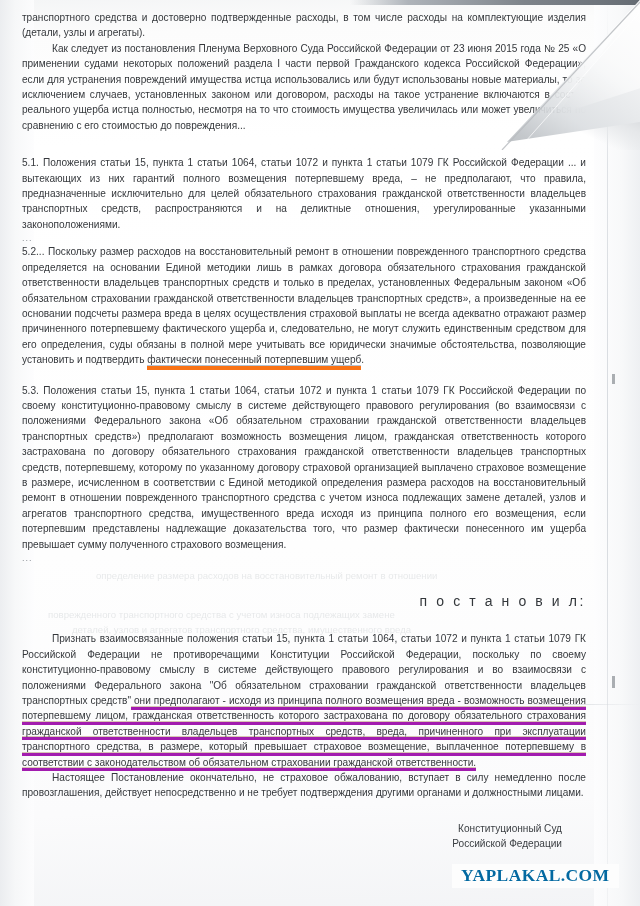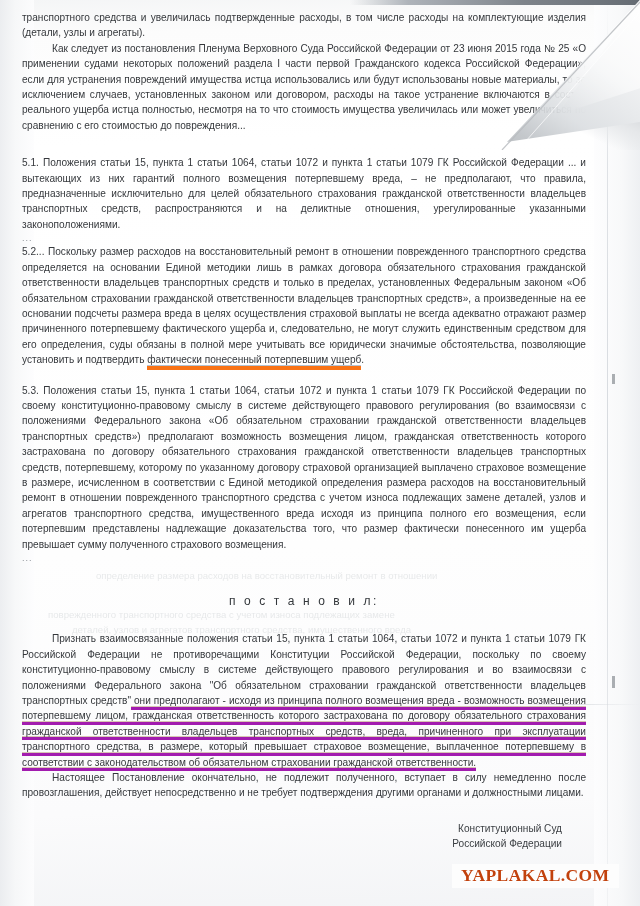--- a/index.html
+++ b/index.html
@@ -123,23 +123,23 @@
     box-shadow: inset 0 -2px 0 -1px rgba(120,150,180,.55);
     padding-bottom: .5px;
   }
   .u-cool {
     text-decoration: none;
     border-bottom: 3px solid #a21caf;
     box-shadow: inset 0 -2px 0 -1px rgba(170,130,90,.45);
     padding-bottom: .5px;
   }
   #verdict-heading {
-    text-align: center;
+    text-align: right;
     letter-spacing: 2.6px;
-    font-size: 12px;
+    font-size: 14px;
     color: #33373b;
   }
   #signature {
     margin-top: 20px;
     text-align: right;
     line-height: 15.4px;
     color: #3a3e42;
     padding-right: 24px;
   }
   .sig-line { display: block; }
@@ -150,21 +150,21 @@
     background: #8f9499;
     opacity: .75;
   }
   
   #watermark {
     position: absolute;
     left: 452px;
     top: 864px;
     padding: 3px 9px 4px 9px;
     background: #fdfdfd;
-    color: #c2410c;
+    color: #0369a1;
     font-family: "Liberation Serif", "DejaVu Serif", serif;
     font-weight: bold;
     font-size: 17.5px;
     letter-spacing: .4px;
     line-height: 17px;
     text-shadow: 0 1px 0 rgba(255,255,255,.9);
     white-space: nowrap;
   }
   
   .ghost {
@@ -194,21 +194,21 @@
   </div>
   <div class="ghost" style="left:48px; top:607px;">
     <span>поврежденного транспортного средства с учетом износа подлежащих замене</span>
   </div>
   <div class="ghost" style="left:72px; top:622px;">
     <span>деталей, узлов и агрегатов транспортного средства, имущественного вреда</span>
   </div>
 
   <div id="content">
 
-    <p class="para"><span>транспортного средства и увеличилась подтвержденные расходы, в том числе расходы на комплектующие изделия (детали, узлы и агрегаты).</span></p>
+    <p class="para"><span>транспортного средства и достоверно подтвержденные расходы, в том числе расходы на комплектующие изделия (детали, узлы и агрегаты).</span></p>
 
     <p class="para indent"><span>Как следует из постановления Пленума Верховного Суда Российской Федерации от 23 июня 2015 года № 25 «О применении судами некоторых положений раздела I части первой Гражданского кодекса Российской Федерации», если для устранения повреждений имущества истца использовались или будут использованы новые материалы, то за исключением случаев, установленных законом или договором, расходы на такое устранение включаются в состав реального ущерба истца полностью, несмотря на то что стоимость имущества увеличилась или может увеличиться по сравнению с его стоимостью до повреждения...</span></p>
 
     <div class="gap-l"></div>
 
     <p class="para"><span>5.1. Положения статьи 15, пункта 1 статьи 1064, статьи 1072 и пункта 1 статьи 1079 ГК Российской Федерации ... и вытекающих из них гарантий полного возмещения потерпевшему вреда, – не предполагают, что правила, предназначенные исключительно для целей обязательного страхования гражданской ответственности владельцев транспортных средств, распространяются и на деликтные отношения, урегулированные указанными законоположениями.</span></p>
 
     <span class="ell">...</span>
 
     <p class="para"><span>5.2... Поскольку </span><b>размер расходов</b><span> на восстановительный ремонт в отношении поврежденного транспортного средства </span><b>определяется на основании Единой методики</b><span> лишь в рамках договора обязательного страхования </span><b>гражданской ответственности</b><span> владельцев транспортных средств и только в пределах, установленных Федеральным законом «Об обязательном страховании гражданской ответственности владельцев транспортных средств», а произведенные на ее основании подсчеты размера вреда в целях осуществления страховой выплаты не всегда адекватно отражают размер причиненного потерпевшему фактического ущерба и, следовательно, не могут служить единственным средством для его определения, </span><b>суды обязаны в полной мере учитывать все юридически значимые обстоятельства, позволяющие установить и подтвердить </b><b class="u-warm">фактически понесенный потерпевшим ущерб</b><b>.</b></p>
@@ -220,21 +220,21 @@
     <span class="ell">...</span>
 
     <div class="gap-xl"></div>
 
     <div id="verdict-heading">п о с т а н о в и л:</div>
 
     <div class="gap-l"></div>
 
     <p class="para indent"><span>Признать взаимосвязанные положения статьи 15, пункта 1 статьи 1064, статьи 1072 и пункта 1 статьи 1079 ГК Российской Федерации не противоречащими Конституции Российской Федерации, поскольку по своему конституционно-правовому смыслу в системе </span><span>действующего</span><span> правового регулирования и во взаимосвязи с положениями Федерального закона "Об обязательном страховании </span><b>гражданской ответственности владельцев транспортных средств"</b><b class="u-cool"> они предполагают - исходя из принципа полного возмещения вреда - возможность возмещения потерпевшему лицом, гражданская ответственность которого застрахована по договору обязательного страхования гражданской ответственности владельцев транспортных средств, вреда, причиненного при эксплуатации транспортного средства, в размере, который превышает страховое возмещение, выплаченное потерпевшему в соответствии с законодательством об обязательном страховании гражданской ответственности.</b></p>
 
-    <p class="para indent"><span>Настоящее Постановление окончательно, не подлежит полученного, вступает в силу немедленно после провозглашения, действует непосредственно и не требует подтверждения другими органами и должностными лицами.</span></p>
+    <p class="para indent"><span>Настоящее Постановление окончательно, не страховое обжалованию, вступает в силу немедленно после провозглашения, действует непосредственно и не требует подтверждения другими органами и должностными лицами.</span></p>
 
     <div id="signature">
       <span class="sig-line">Конституционный Суд</span>
       <span class="sig-line">Российской Федерации</span>
     </div>
   </div>
 
   <div class="margin-tick" style="left:612px; top:374px; height:10px;"></div>
   <div class="margin-tick" style="left:612px; top:676px; height:12px;"></div>
 

